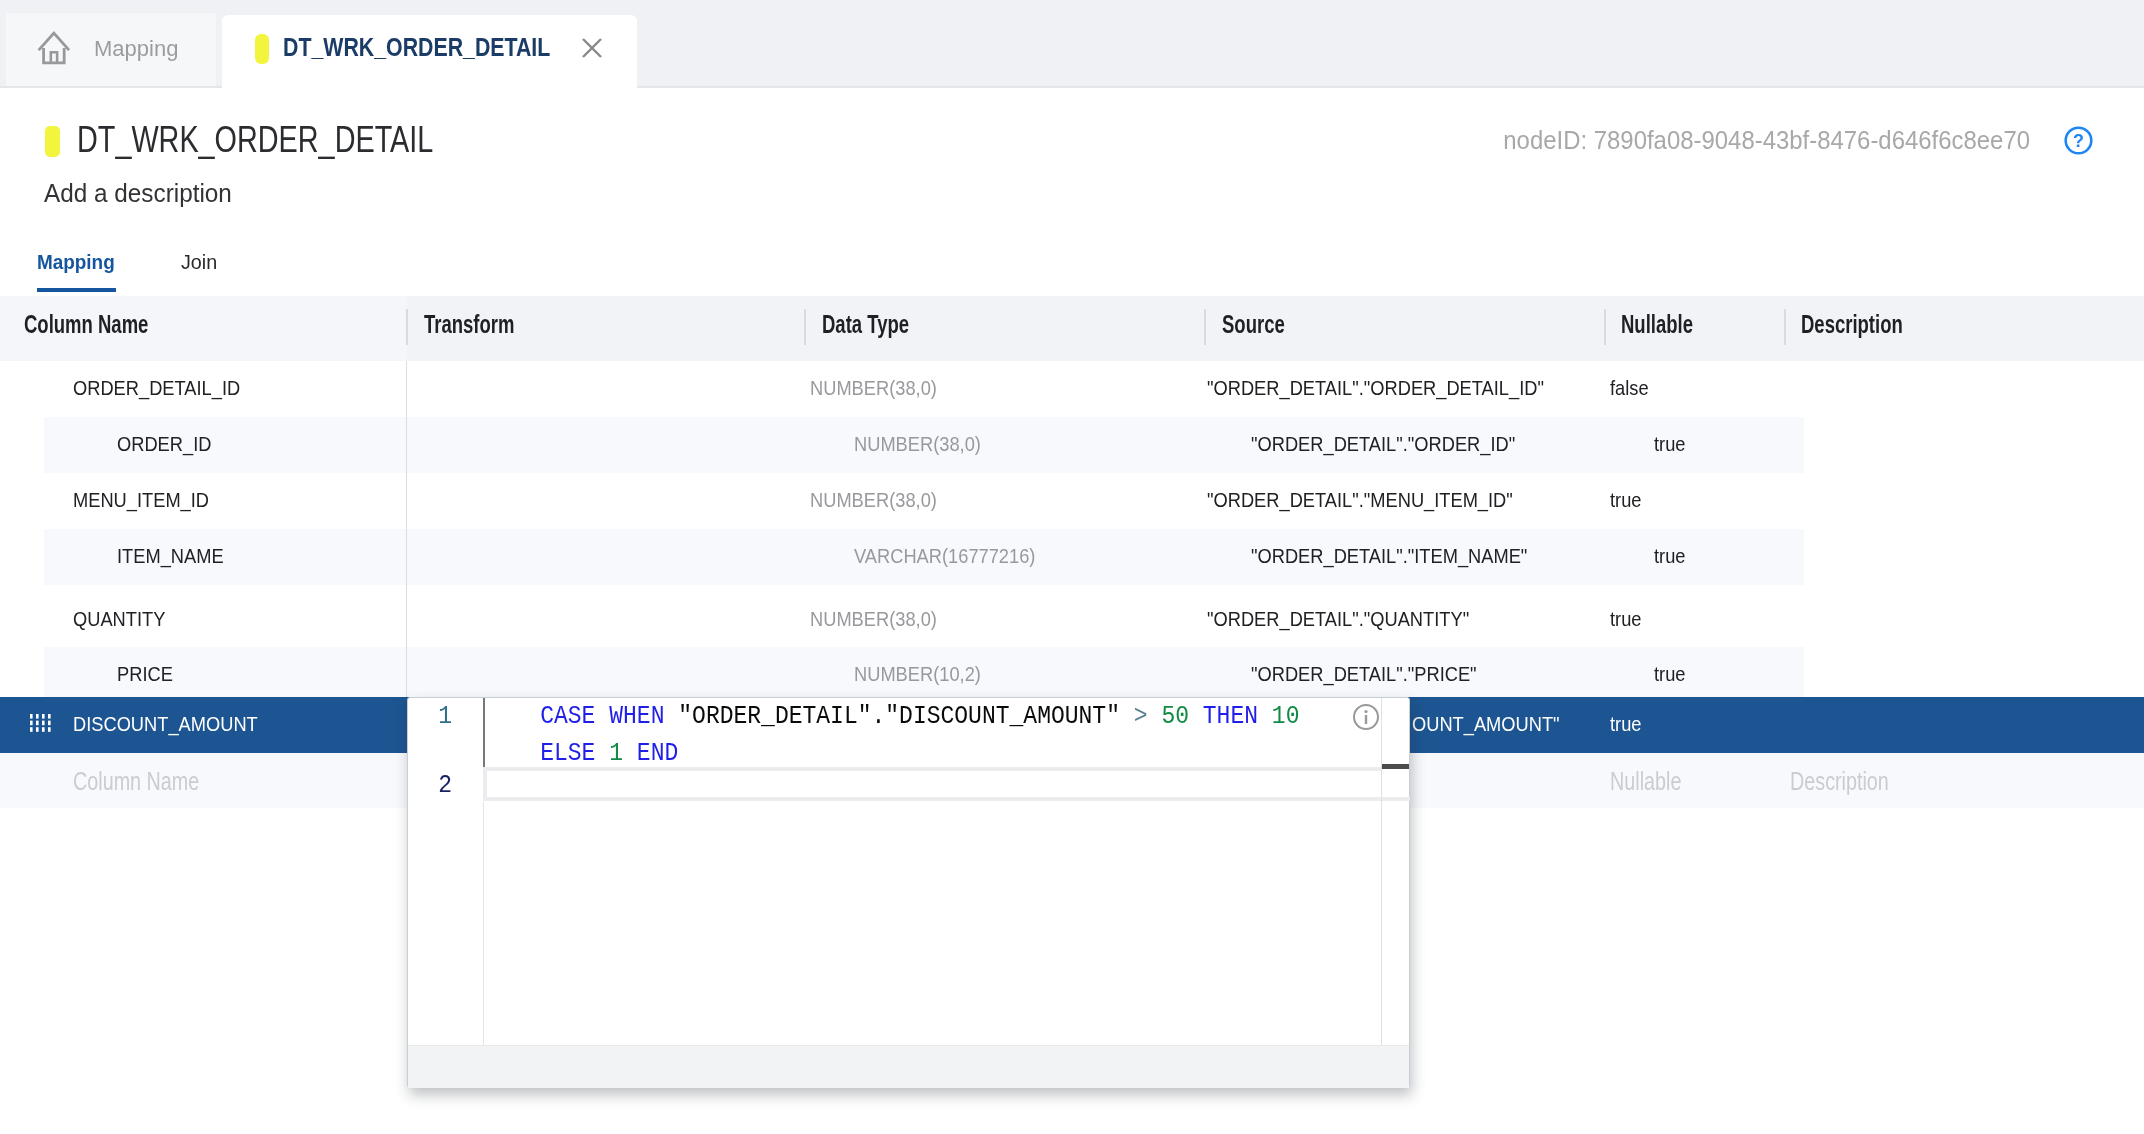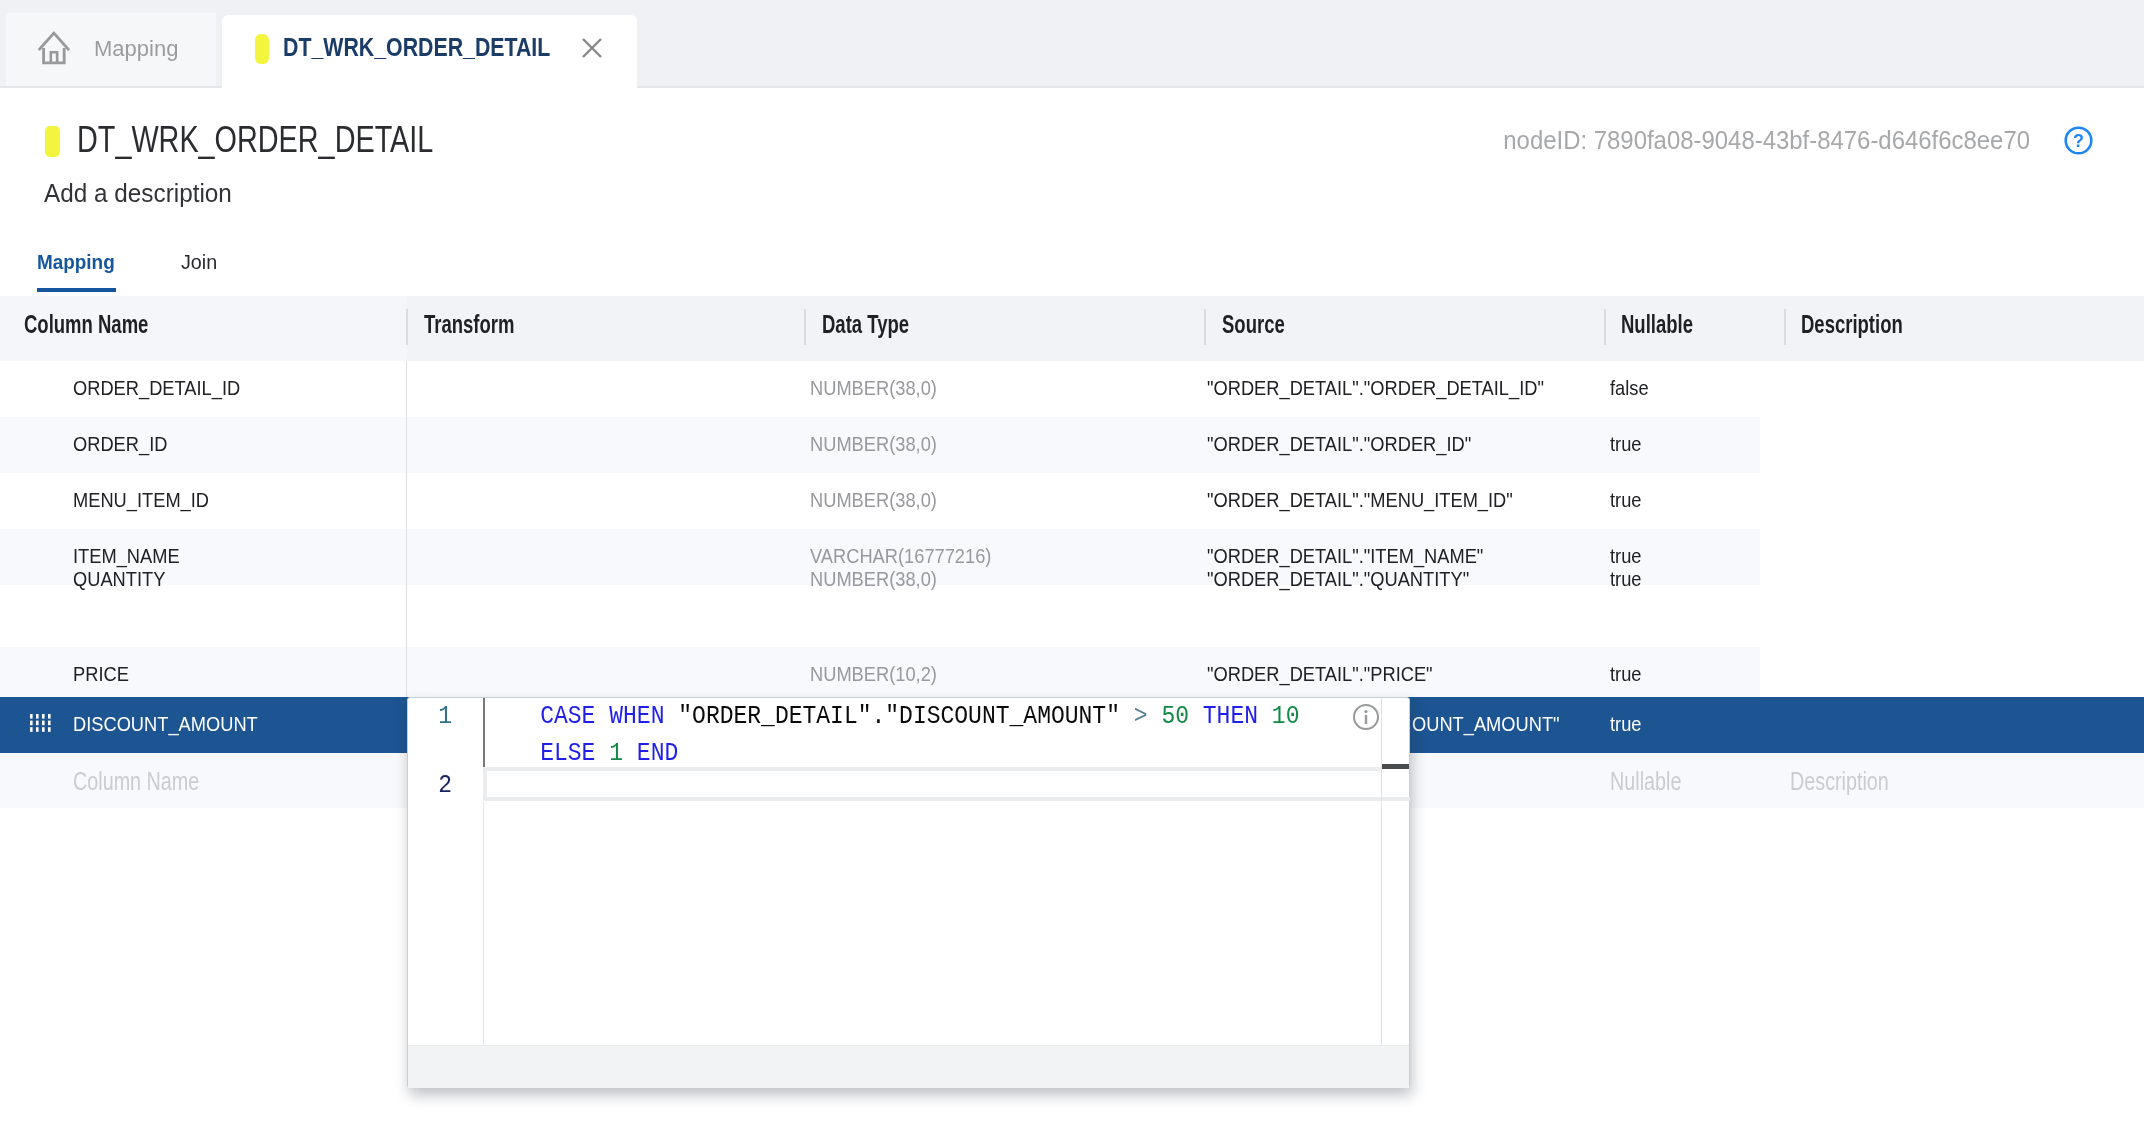--- a/index.html
+++ b/index.html
@@ -21,21 +21,21 @@
   #nodeid{left:1200px;top:125px;width:830px;text-align:right;font-size:26px;color:#a7a8aa;transform:scaleX(.92);transform-origin:right center;}
   #desc{left:44px;top:178px;font-size:26px;color:#323336;transform:scaleX(.935);transform-origin:left center;}
   #tabmapping{left:37px;top:250px;font-size:21px;font-weight:700;color:#15569e;transform:scaleX(.9);transform-origin:left center;}
   #tabjoin{left:181px;top:250px;font-size:21px;color:#292a2d;transform:scaleX(.94);transform-origin:left center;}
   #mapline{left:37px;top:288px;width:79px;height:4px;background:#15569e;}
   
   #thead{left:0;top:296px;width:2144px;height:65px;background:#f1f3f7;}
   .th{position:absolute;top:14px;font-size:25px;font-weight:700;color:#1e2023;transform:scaleX(.74);transform-origin:left center;}
   .vsep{position:absolute;top:13px;height:36px;width:2px;background:#d9dbde;}
   .row{position:absolute;left:0;width:1760px;height:56px;}
-  .tint{background:#f8f9fc;}
+  .tint{background:#f8f9fc;margin-left:44px;}
   .cname{position:absolute;left:73px;top:15px;font-size:21px;color:#202124;transform:scaleX(.87);transform-origin:left center;}
   .dtype{position:absolute;left:810px;top:15px;font-size:21px;color:#98999d;transform:scaleX(.87);transform-origin:left center;}
   .src{position:absolute;left:1207px;top:15px;font-size:21px;color:#202124;transform:scaleX(.87);transform-origin:left center;}
   .nul{position:absolute;left:1610px;top:15px;font-size:21px;color:#202124;transform:scaleX(.87);transform-origin:left center;}
   #colline{left:406px;top:361px;width:1px;height:336px;background:#dcdddf;}
   
   #selrow{left:0;top:697px;width:2144px;height:56px;background:#1c5591;}
   #selrow .w{color:#ffffff;}
   
   #phrow{left:0;top:753px;width:2144px;height:55px;background:#f8f9fc;}
@@ -122,21 +122,21 @@
     <div class="dtype">NUMBER(38,0)</div>
     <div class="src">"ORDER_DETAIL"."MENU_ITEM_ID"</div>
     <div class="nul">true</div>
   </div>
   <div class="row tint" style="top:529px;">
     <div class="cname">ITEM_NAME</div>
     <div class="dtype">VARCHAR(16777216)</div>
     <div class="src">"ORDER_DETAIL"."ITEM_NAME"</div>
     <div class="nul">true</div>
   </div>
-  <div class="row" style="top:552px;">
+  <div class="row" style="top:592px;">
     <div class="cname">QUANTITY</div>
     <div class="dtype">NUMBER(38,0)</div>
     <div class="src">"ORDER_DETAIL"."QUANTITY"</div>
     <div class="nul">true</div>
   </div>
   <div class="row tint" style="top:647px;">
     <div class="cname">PRICE</div>
     <div class="dtype">NUMBER(10,2)</div>
     <div class="src">"ORDER_DETAIL"."PRICE"</div>
     <div class="nul">true</div>

